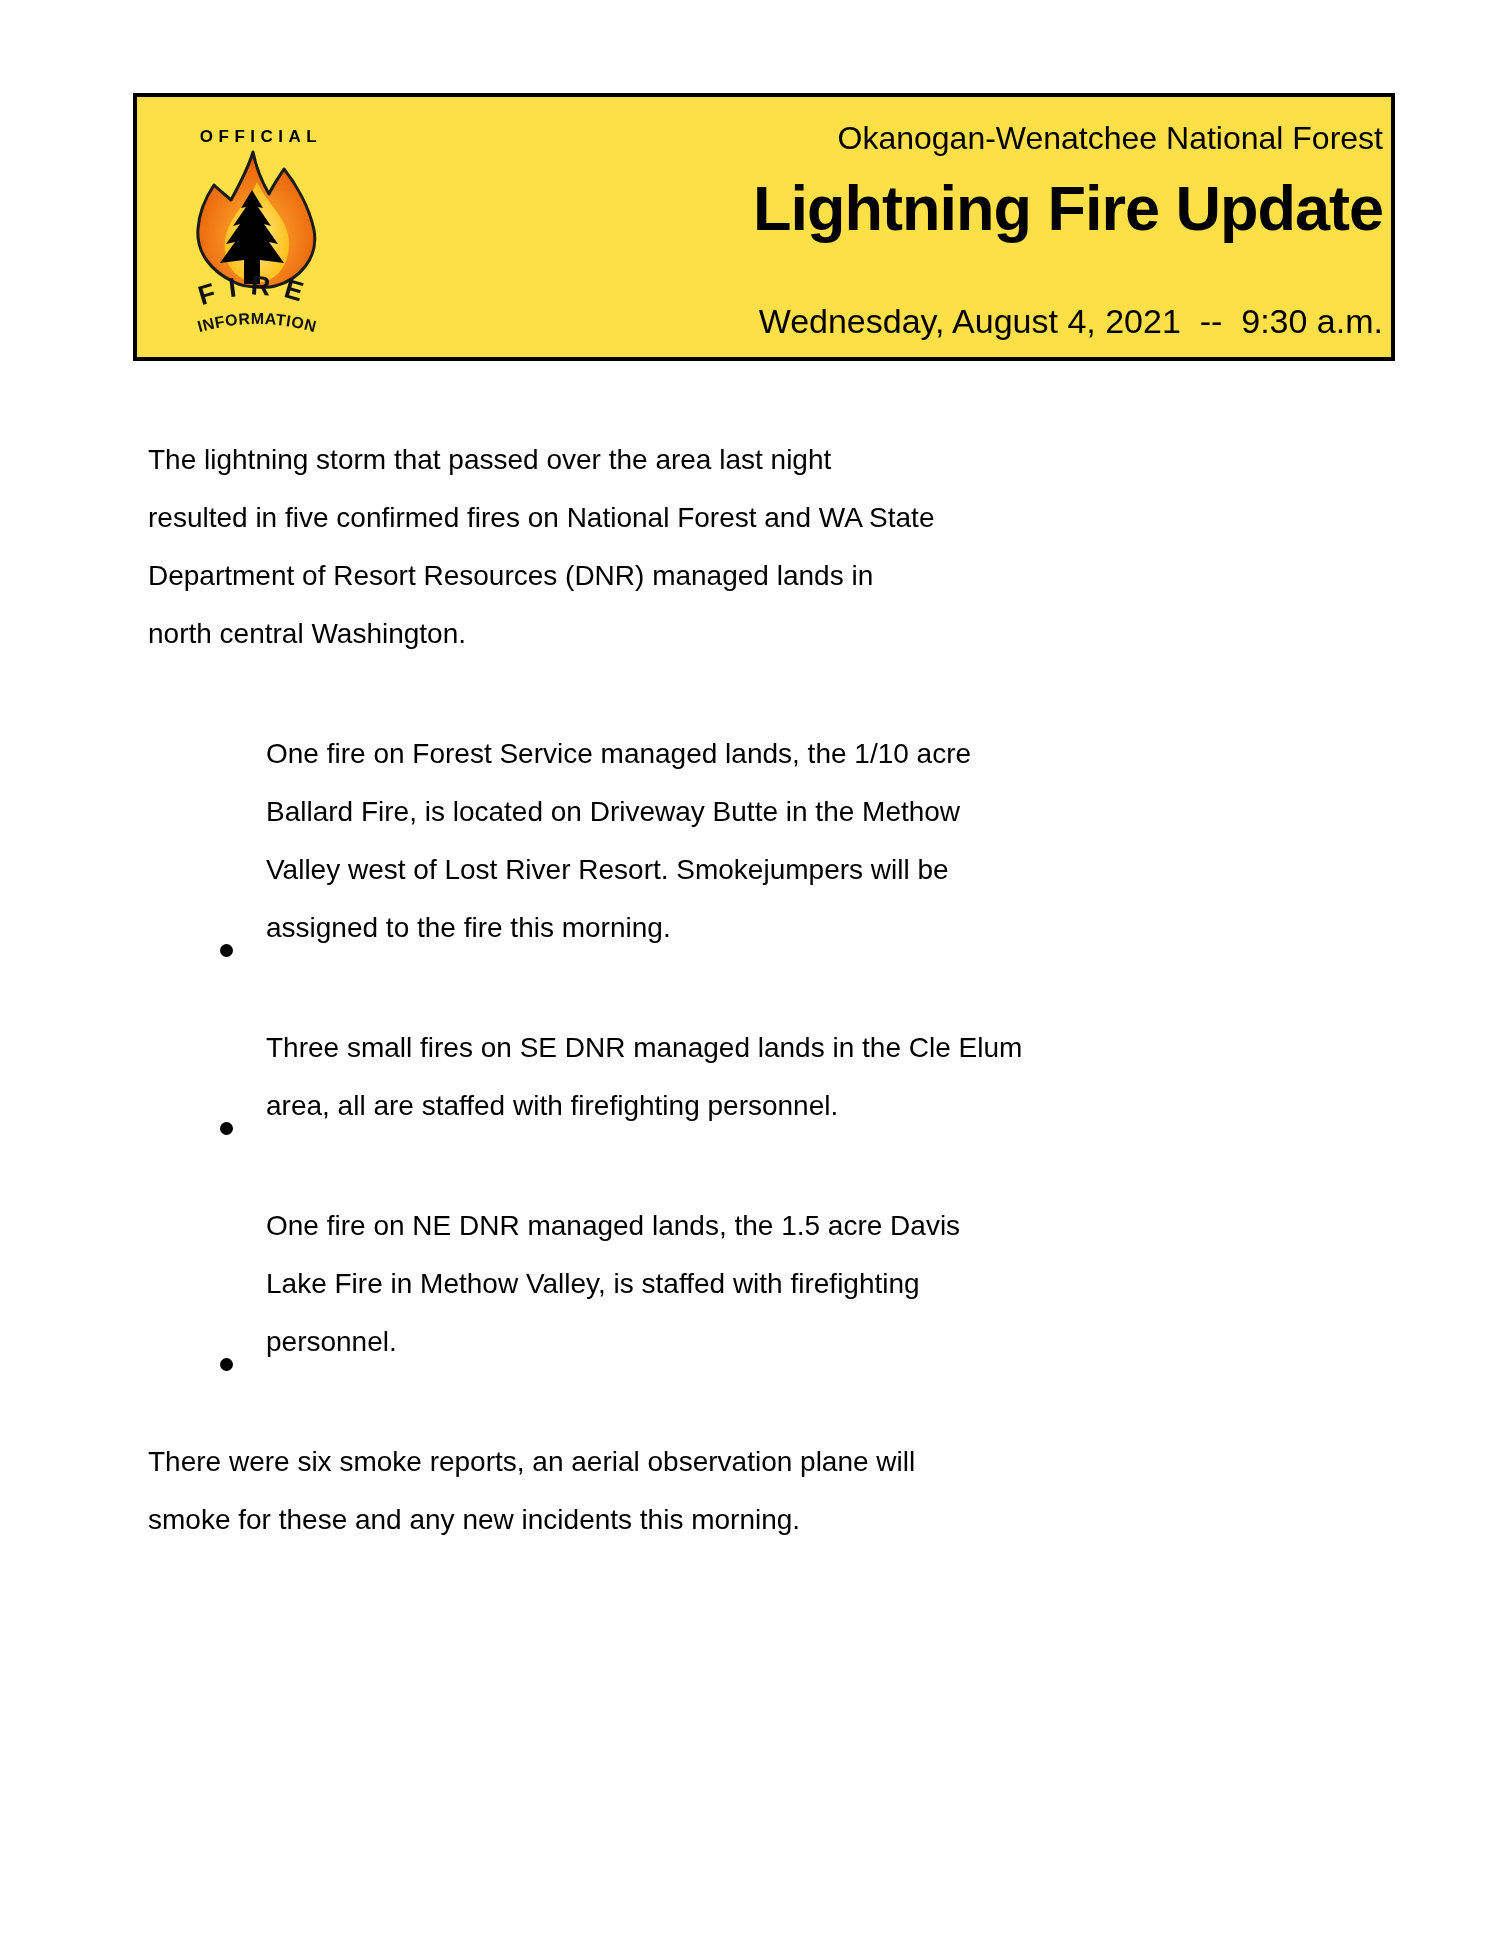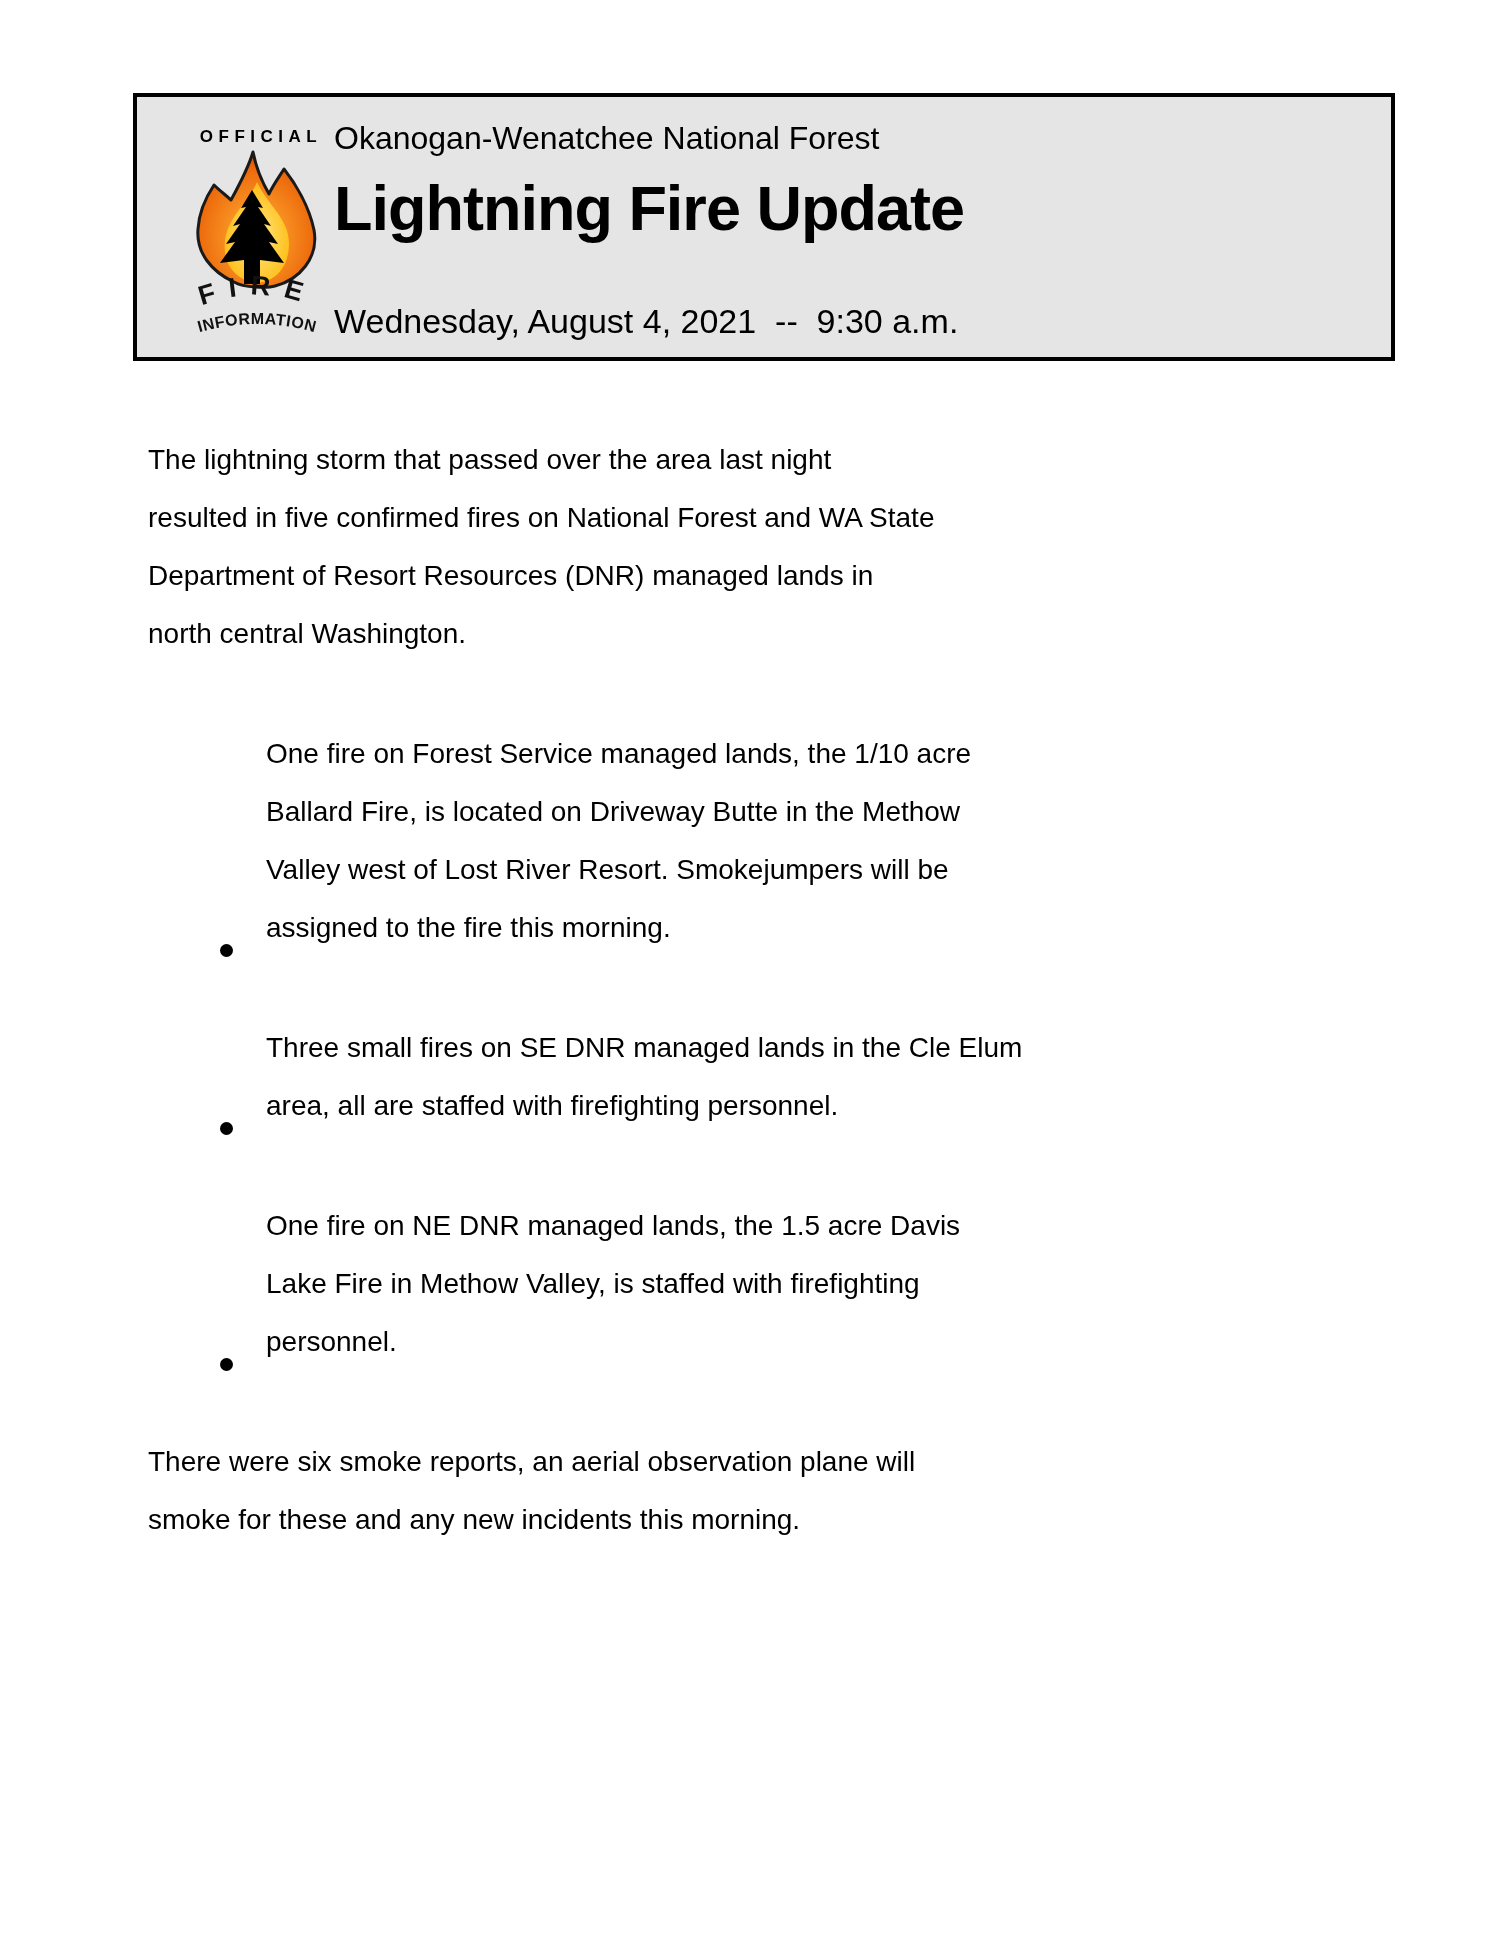--- a/index.html
+++ b/index.html
@@ -15,35 +15,35 @@
 
   
   .header-box {
     position: absolute;
     left: 133px;
     top: 93px;
     width: 1262px;
     height: 268px;
     border: 4px solid #000000;
     box-sizing: border-box;
-    background: #e5e5e5;
+    background: #fde047;
   }
   .logo-wrap {
     position: absolute;
     left: 41px;
     top: 23px;
     width: 160px;
     height: 232px;
   }
   .header-center {
     position: absolute;
-    left: 197px;
+    left: 212px;
     right: 8px;
     top: 0;
-    text-align: left;
+    text-align: right;
   }
   .org-line {
     margin-top: 21px;
     font-size: 32px;
     line-height: 40px;
     font-weight: 400;
   }
   .page-title {
     margin-top: 5px;
     font-size: 63px;

